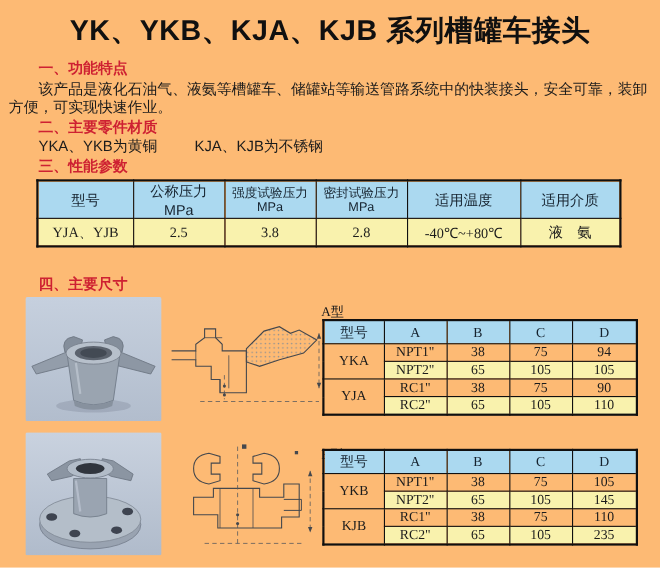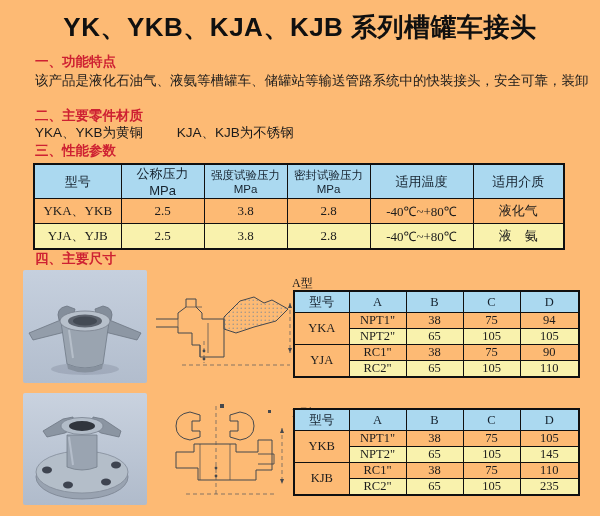--- a/index.html
+++ b/index.html
@@ -50,20 +50,21 @@
 </style>
 </head>
 <body>
 
 <div class="page">
 
   <h1 class="title">YK、YKB、KJA、KJB 系列槽罐车接头</h1>
 
   <div class="sec-h sec-h1">一、功能特点</div>
   <div class="bt bt-line1">该产品是液化石油气、液氨等槽罐车、储罐站等输送管路系统中的快装接头，安全可靠，装卸</div>
+  <div class="bt bt-line2">方便，可实现快速作业。</div>
 
   <div class="sec-h sec-h2">二、主要零件材质</div>
   <div class="bt materials">
     <span class="m-left">YKA、YKB为黄铜</span>
     <span>KJA、KJB为不锈钢</span>
   </div>
 
   <div class="sec-h sec-h3">三、性能参数</div>
 
   <table class="perf">
@@ -79,28 +80,20 @@
       <tr>
         <th>型号</th>
         <th>公称压力 MPa</th>
         <th class="small">强度试验压力MPa</th>
         <th class="small">密封试验压力MPa</th>
         <th>适用温度</th>
         <th>适用介质</th>
       </tr>
     </thead>
     <tbody>
-      <tr>
-        <td class="num">YKA、YKB</td>
-        <td class="num">2.5</td>
-        <td class="num">3.8</td>
-        <td class="num">2.8</td>
-        <td class="num">-40℃~+80℃</td>
-        <td>液化气</td>
-      </tr>
       <tr class="row-y">
         <td class="num">YJA、YJB</td>
         <td class="num">2.5</td>
         <td class="num">3.8</td>
         <td class="num">2.8</td>
         <td class="num">-40℃~+80℃</td>
         <td>液　氨</td>
       </tr>
     </tbody>
   </table>

